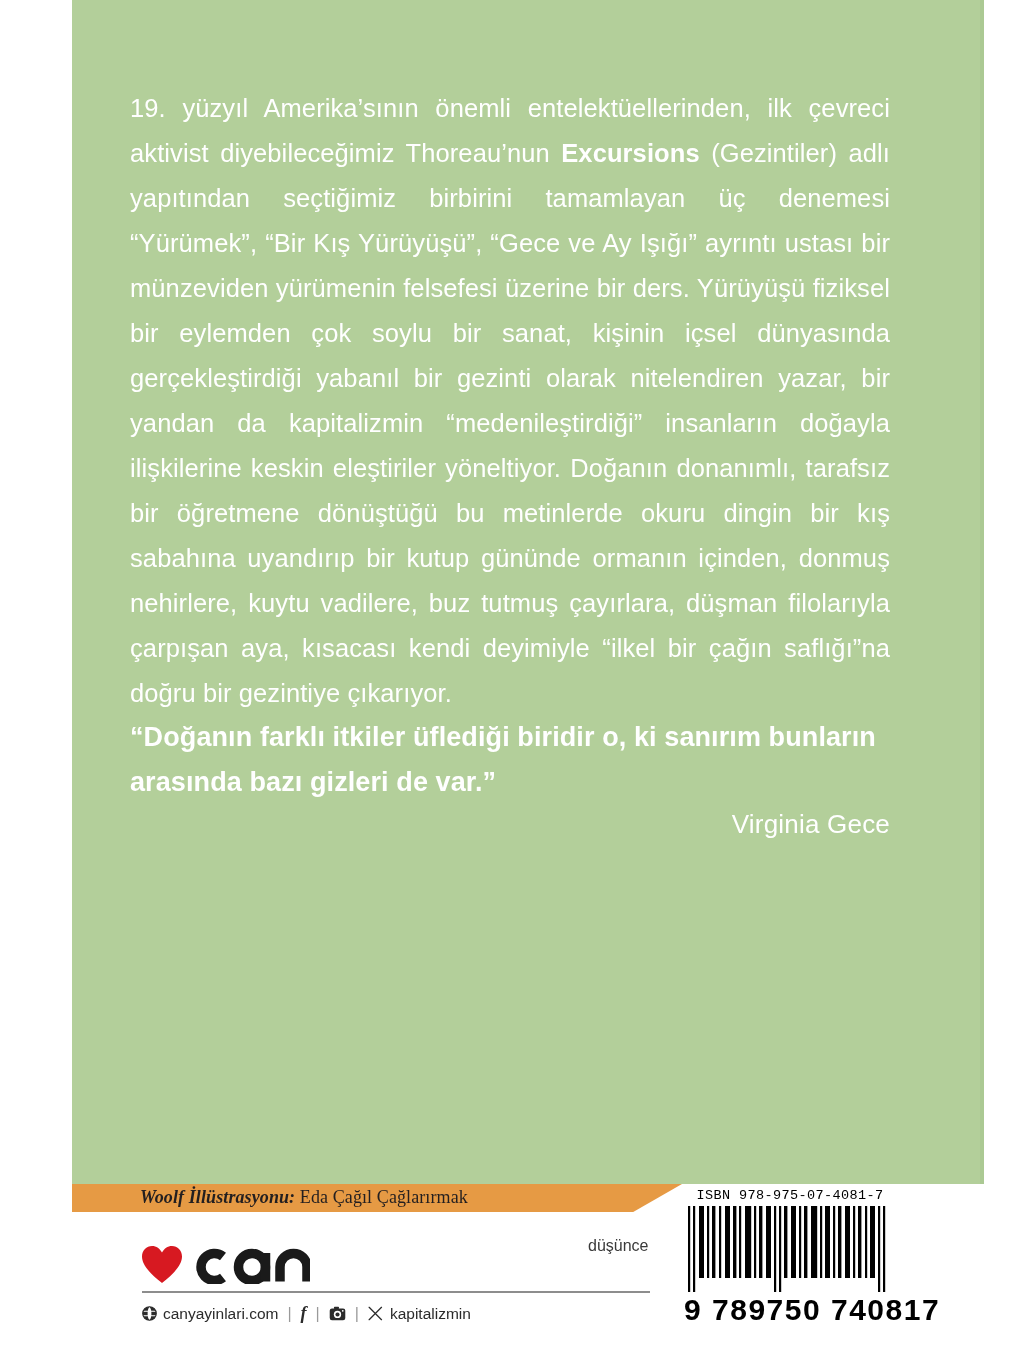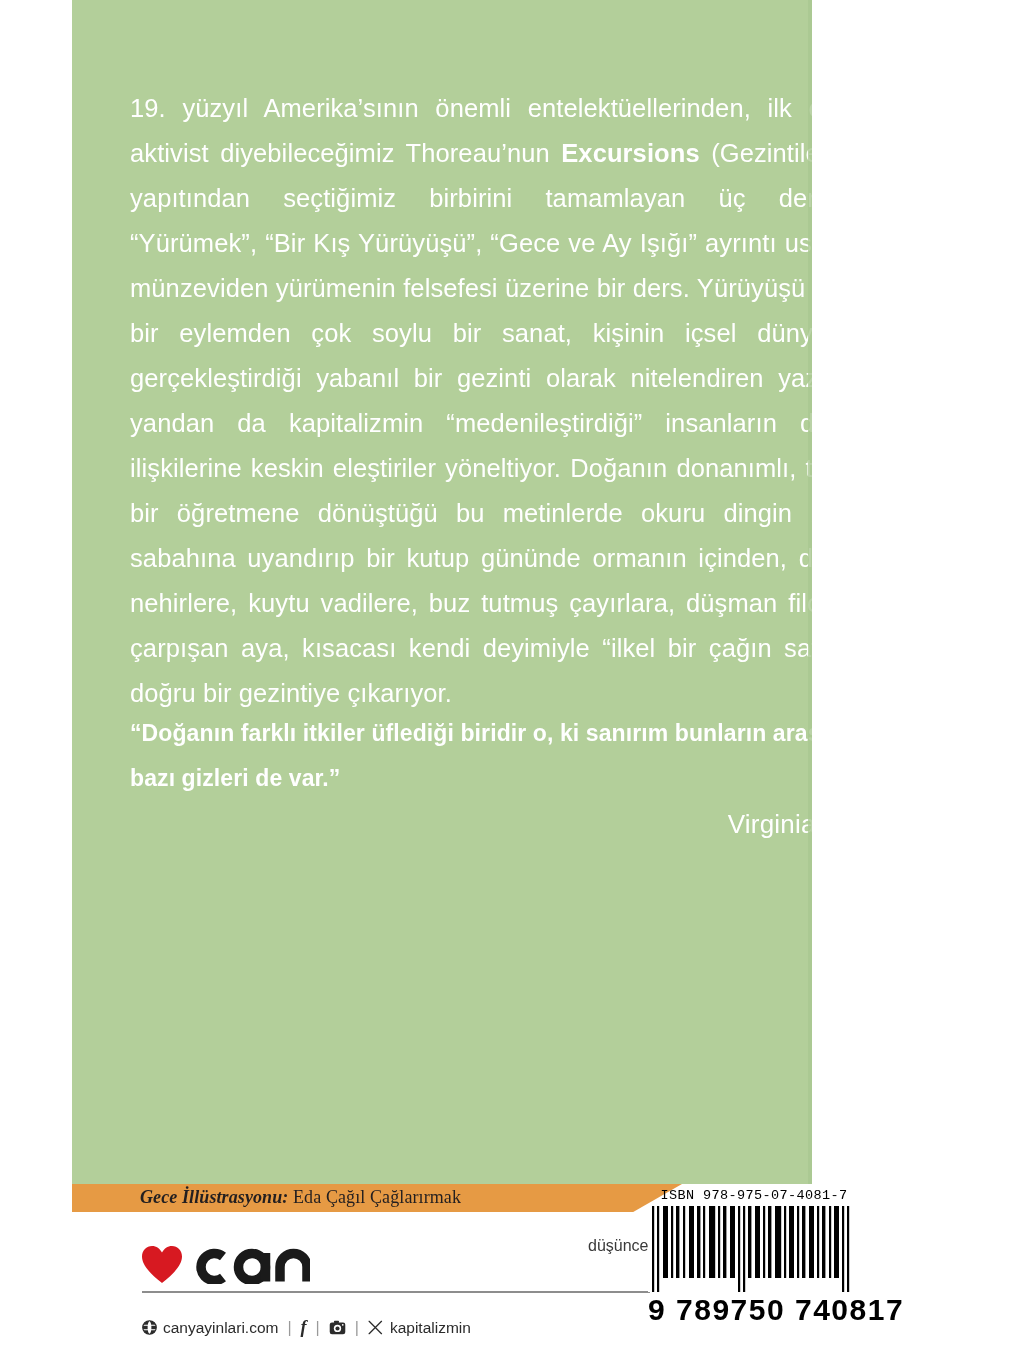--- a/index.html
+++ b/index.html
@@ -13,21 +13,21 @@
     position: relative;
     font-family: "Liberation Sans", sans-serif;
     overflow: hidden;
   }
 
   
   .cover-panel {
     position: absolute;
     left: 72px;
     top: 0;
-    width: 740px;
+    width: 912px;
     height: 1184px;
     background: #b3cf9a;
   }
   .cover-panel::after {
     
     content: "";
     position: absolute;
     right: 0; top: 0;
     width: 4px; height: 100%;
     background: #a9c791;
@@ -49,21 +49,21 @@
     font-weight: 400;
   }
   .blurb .b-strong { font-weight: 700; }
 
   .quote {
     position: absolute;
     left: 58px;
     top: 688px;
     width: 760px;
     color: #ffffff;
-    font-size: 23px;
+    font-size: 27px;
     line-height: 45px;
     font-weight: 700;
     letter-spacing: .1px;
   }
   .attribution {
     position: absolute;
     left: 58px;
     top: 783px;
     width: 760px;
     text-align: right;
@@ -132,21 +132,21 @@
   }
   .divider-line {
     margin-top: 7px;
     width: 508px;
     height: 2px;
     background: #8d8d8d;
   }
   .social-row {
     display: flex;
     align-items: center;
-    margin-top: 24px;
+    margin-top: 10px;
     color: #2b2b2b;
     font-size: 15.5px;
     font-family: "Liberation Sans", sans-serif;
   }
   .social-row .sep {
     color: #9a9a9a;
     margin: 0 9px;
     font-size: 16px;
   }
   .social-row .site-url { margin-left: 6px; }
@@ -164,21 +164,21 @@
     position: absolute;
     left: 588px;
     top: 1237px;
     color: #3a3a3a;
     font-size: 16px;
   }
 
   
   .barcode-block {
     position: absolute;
-    left: 648px;
+    left: 684px;
     top: 1188px;
     width: 212px;
   }
   .isbn-line {
     font-family: "Liberation Mono", monospace;
     font-size: 13.5px;
     letter-spacing: .4px;
     color: #000;
     text-align: center;
     margin-bottom: 3px;
@@ -196,26 +196,26 @@
   }
 </style>
 </head>
 <body>
 
 <div class="cover-panel">
 
   <p class="blurb"><span>19. yüzyıl Amerika’sının önemli entelektüellerinden, ilk çevreci aktivist diyebileceğimiz Thoreau’nun </span><span class="b-strong">Excursions</span><span> (Gezintiler) adlı yapıtından seçtiğimiz birbirini tamamlayan üç denemesi “Yürümek”, “Bir Kış Yürüyüşü”, “Gece ve Ay Işığı” ayrıntı ustası bir münzeviden yürümenin felsefesi üzerine bir ders. Yürüyüşü fiziksel bir eylemden çok soylu bir sanat, kişinin içsel dünyasında gerçekleştirdiği yabanıl bir gezinti olarak nitelendiren yazar, bir yandan da kapitalizmin “medenileştirdiği” insanların doğayla ilişkilerine keskin eleştiriler yöneltiyor. Doğanın donanımlı, tarafsız bir öğretmene dönüştüğü bu metinlerde okuru dingin bir kış sabahına uyandırıp bir kutup gününde ormanın içinden, donmuş nehirlere, kuytu vadilere, buz tutmuş çayırlara, düşman filolarıyla çarpışan aya, kısacası kendi deyimiyle “ilkel bir çağın saflığı”na doğru bir gezintiye çıkarıyor.</span></p>
 
   <p class="quote">“Doğanın farklı itkiler üflediği biridir o, ki sanırım bunların arasında bazı gizleri de var.”</p>
-  <p class="attribution">Virginia Woolf</p>
+  <p class="attribution">Virginia Gece</p>
 
 </div>
 
 <div class="credit-banner"></div>
-<div class="credit-text"><span class="credit-label">Gece İllüstrasyonu:</span><span> Eda Çağıl Çağlarırmak</span></div>
+<div class="credit-text"><span class="credit-label">Woolf İllüstrasyonu:</span><span> Eda Çağıl Çağlarırmak</span></div>
 
 <div class="logo-block">
 
   <div class="logo-row">
     <span class="ico heart-icon">
       <svg width="40" height="38" viewBox="0 0 40 38" aria-hidden="true">
         <path d="M20 37 C 6 26, 0 18, 0 10.5 C 0 4.5, 4.5 0, 10 0 C 14.4 0, 18 2.6, 20 6.6 C 22 2.6, 25.6 0, 30 0 C 35.5 0, 40 4.5, 40 10.5 C 40 18, 34 26, 20 37 Z" fill="#d71921"></path>
       </svg>
     </span>
     <span class="logo-word">

